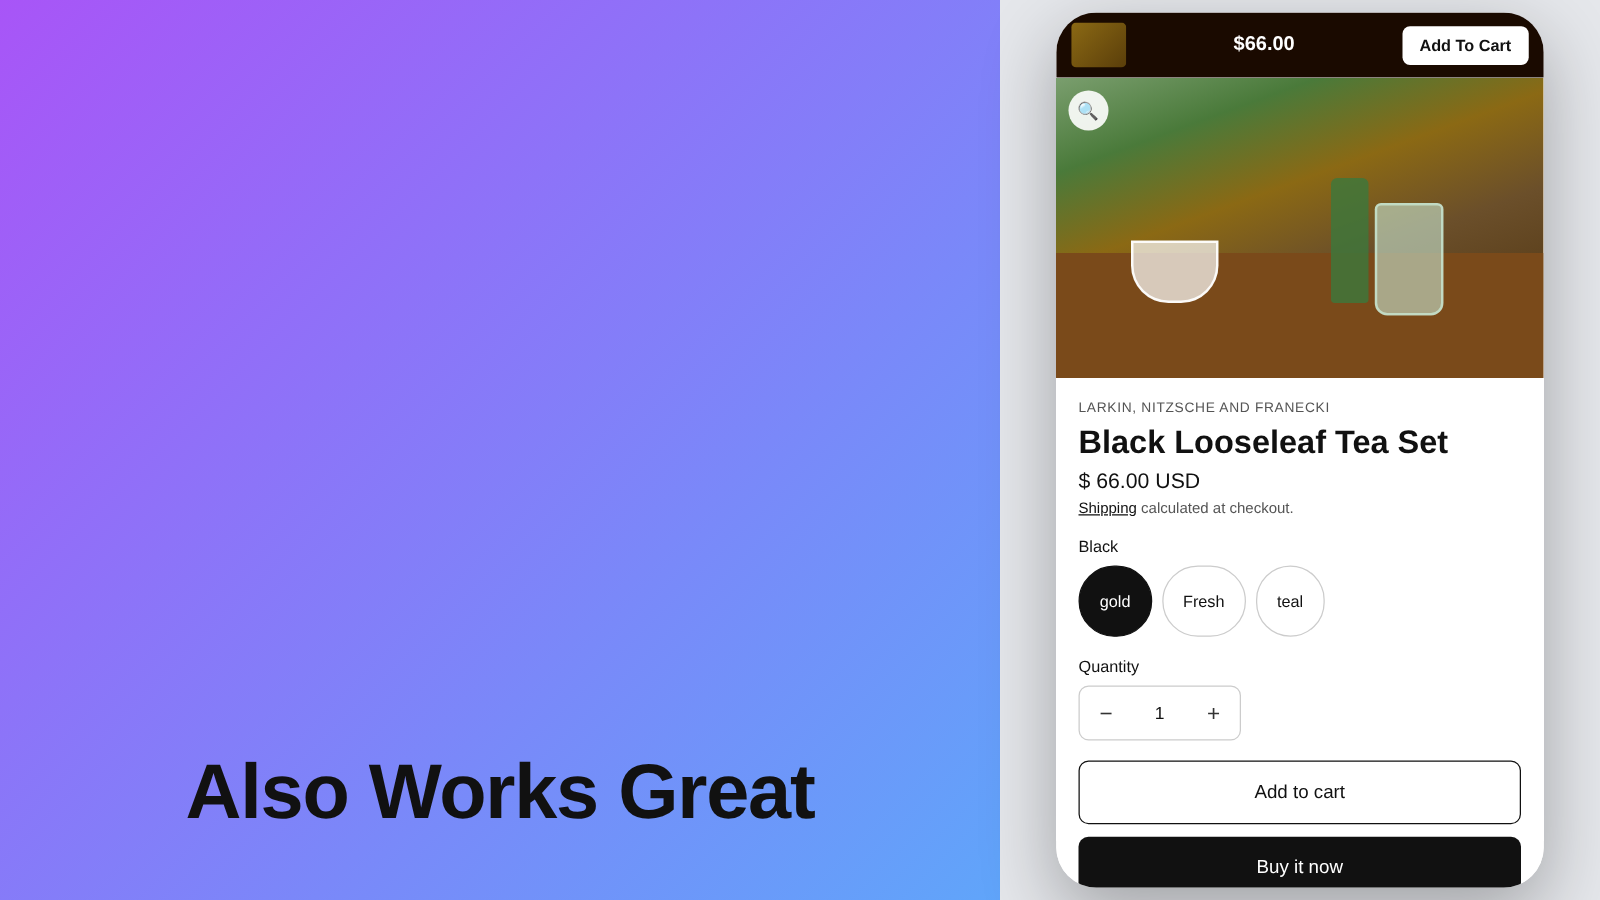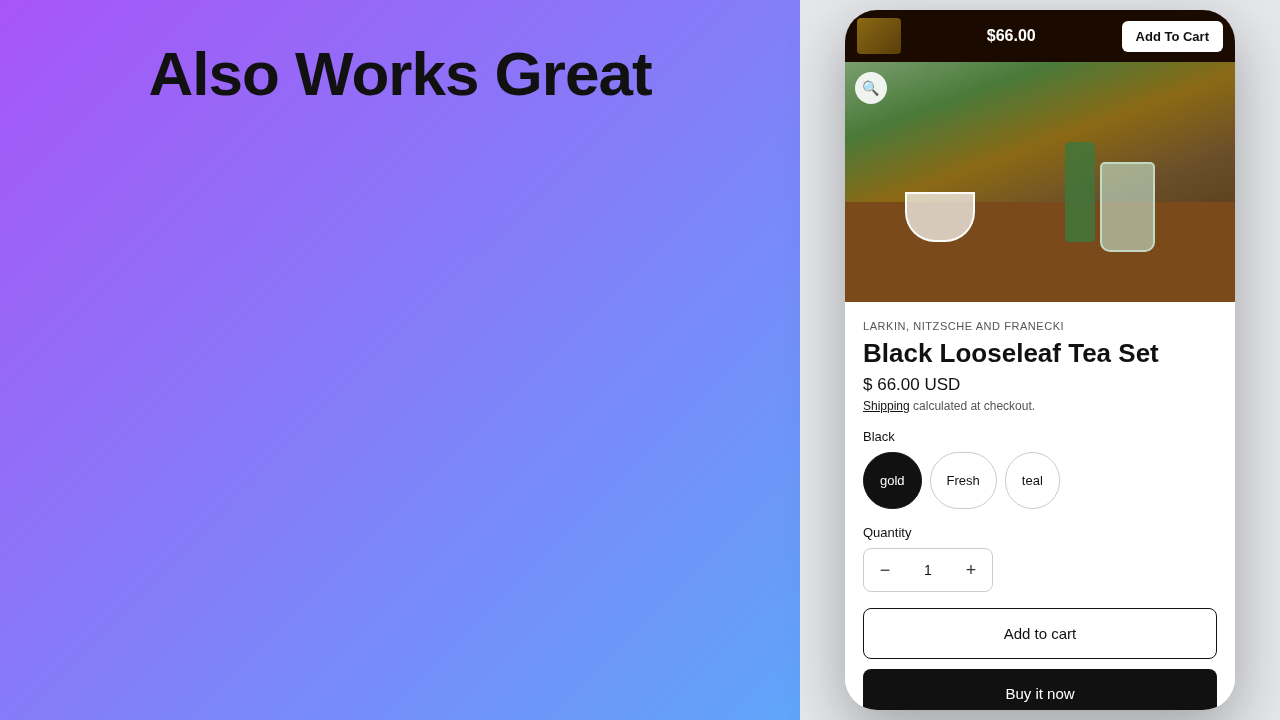--- a/index.html
+++ b/index.html
@@ -11,23 +11,23 @@
       font-family: -apple-system, BlinkMacSystemFont, 'Segoe UI', Helvetica, Arial, sans-serif;
       display: flex;
     }
 
     
     .left-panel {
       flex: 0 0 800px;
       height: 720px;
       background: linear-gradient(135deg, #a855f7 0%, #60a5fa 100%);
       display: flex;
-      align-items: flex-start;
-      justify-content: center;
-      padding: 40px;
+      align-items: flex-end;
+      justify-content: center;
+      padding: 52px;
     }
 
     .hero-text {
       font-size: 62px;
       font-weight: 900;
       color: #111;
       text-align: center;
       line-height: 1.1;
       letter-spacing: -1px;
     }

